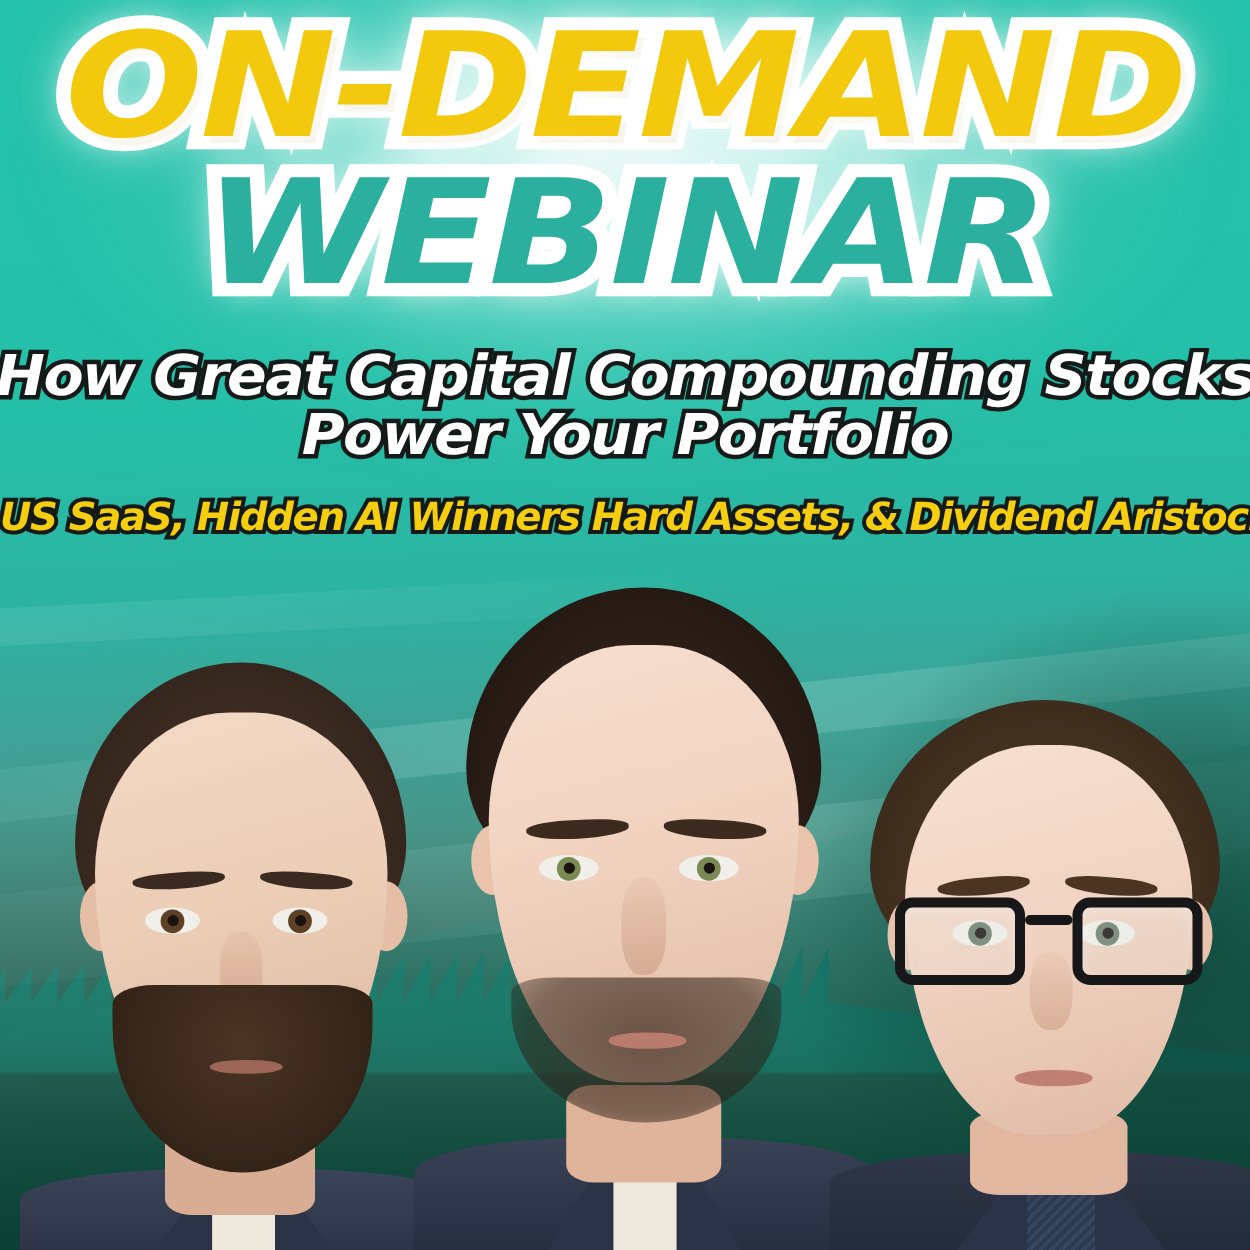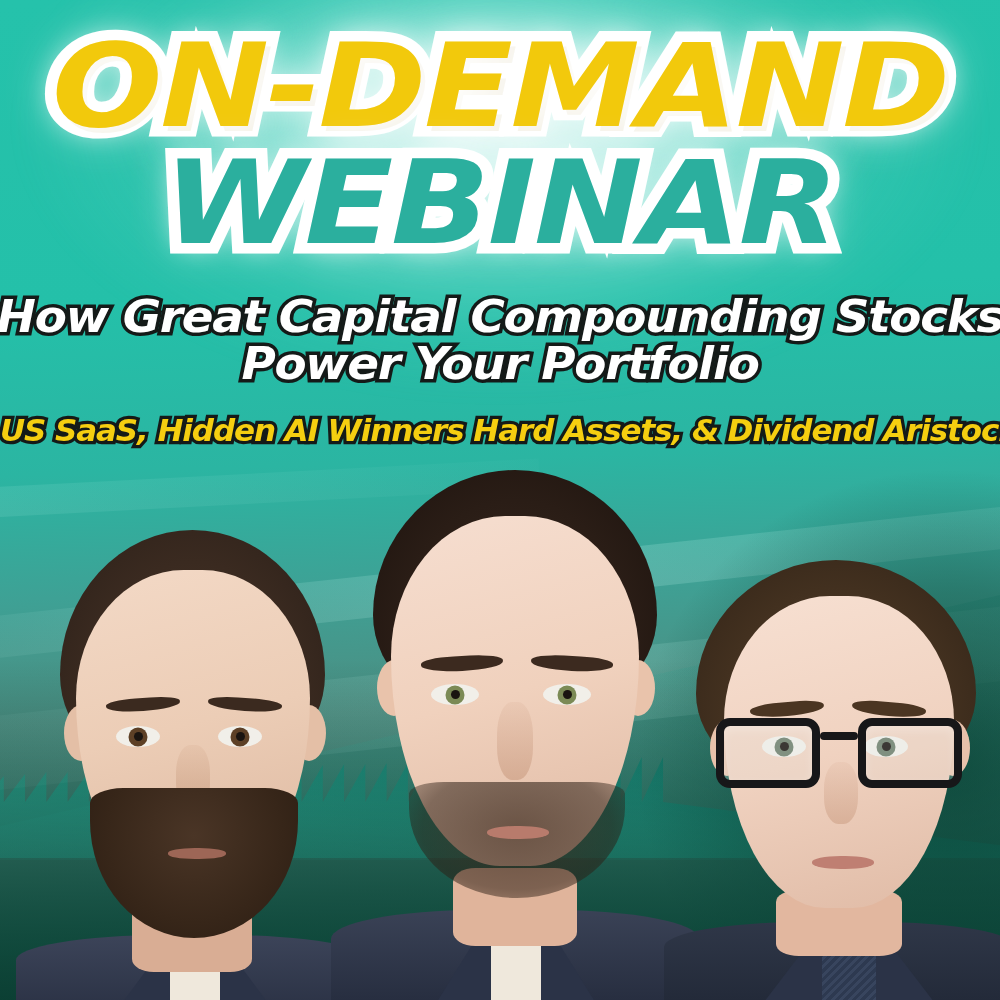--- a/index.html
+++ b/index.html
@@ -80,21 +80,21 @@
   .band-c{
     left:-6%; top:49%; width:60%; height:30px;
     transform:rotate(-3deg);
     background:linear-gradient(90deg, rgba(190,248,238,.12), rgba(190,248,238,.02));
   }
 
   
   .text-stack{
     position:absolute; left:0; top:0; width:1000px;
     text-align:center; z-index:7;
-    padding-top:30px;
+    padding-top:14px;
   }
   .hl-glow{
     position:absolute; left:50%; top:-30px;
     transform:translateX(-50%);
     width:900px; height:330px;
     background:radial-gradient(ellipse 52% 50% at 50% 46%,
        rgba(255,255,255,.85) 0%,
        rgba(240,255,253,.50) 38%,
        rgba(215,250,244,.18) 62%,
        rgba(215,250,244,0) 80%);

